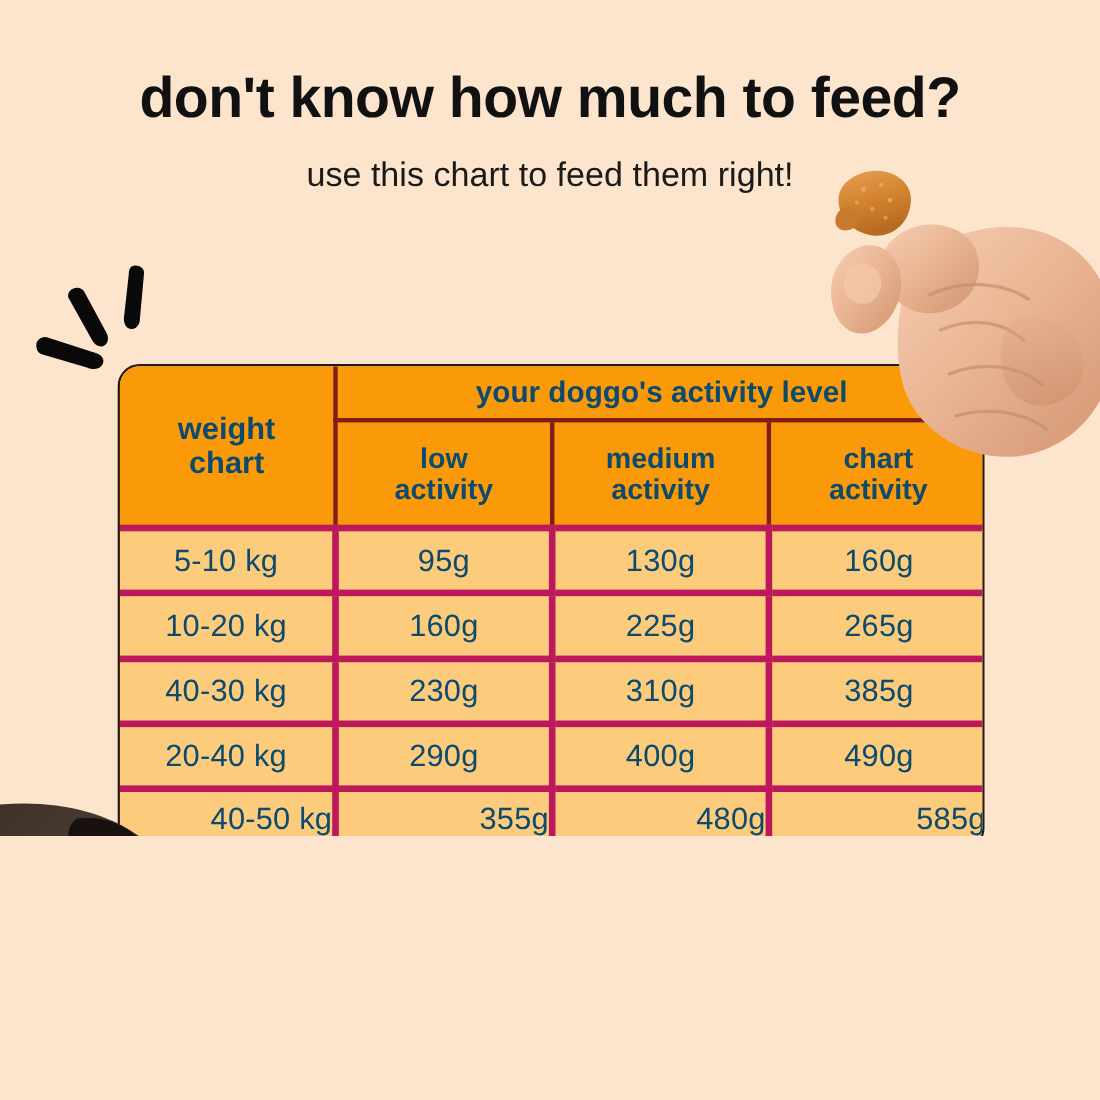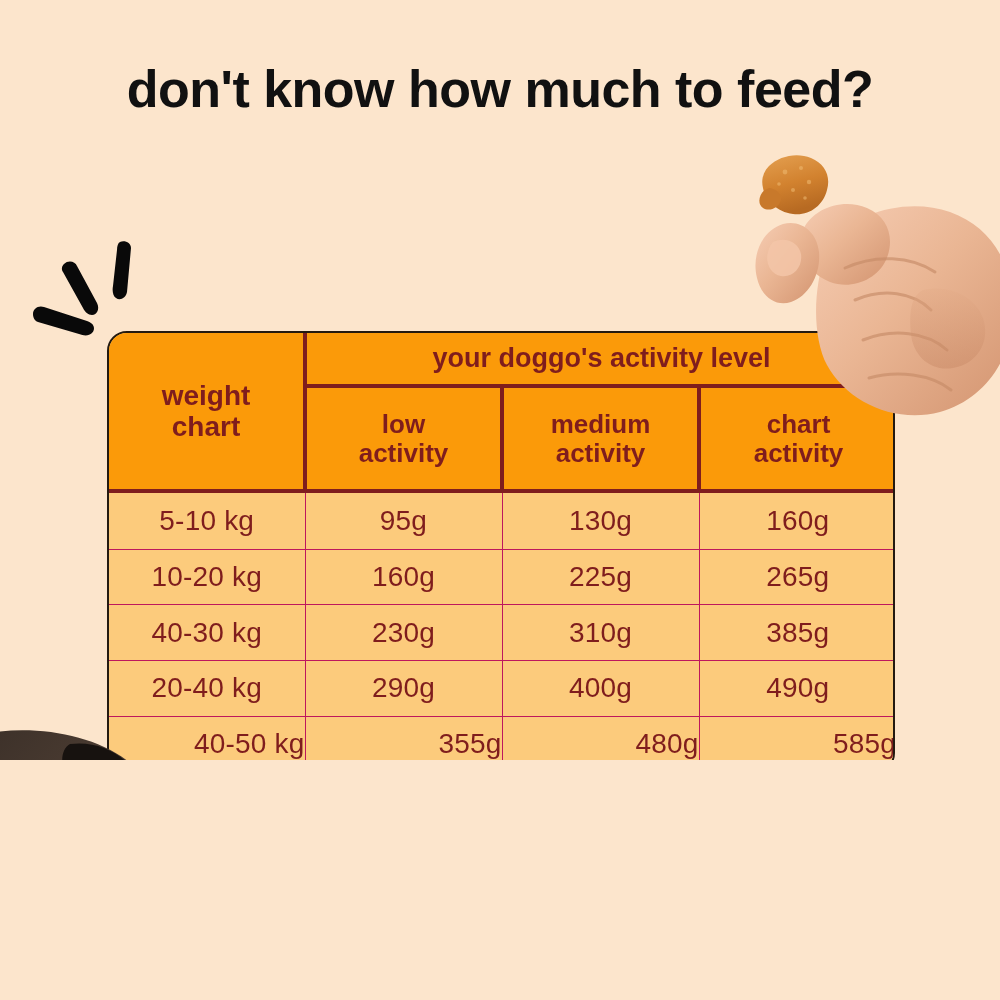--- a/index.html
+++ b/index.html
@@ -91,21 +91,21 @@
     border-collapse: collapse;
     width: 100%;
     height: 100%;
     table-layout: fixed;
   }
   .feed-table td, .feed-table th {
     padding: 0;
     margin: 16px;
     text-align: center;
     vertical-align: middle;
-    color: #7f1d1d;
+    color: #0c4a6e;
     box-sizing: border-box;
   }
 
   
   .hdr {
     background: #fb9a09;
     font-weight: bold;
     border: 4px solid #7f1d1d;
   }
   .hdr-weight {
@@ -118,21 +118,21 @@
     padding-bottom: 2px;
   }
   .hdr-sub {
     font-size: 26px;
     line-height: 1.12;
   }
 
   
   .cell {
     background: #fccb7c;
-    border: 1px solid #be185d;
+    border: 6px solid #be185d;
     font-size: 28px;
     font-weight: 400;
     letter-spacing: 0.2px;
   }
   .cell-weight { }
 
   
   .feed-table tr > *:first-child { border-left: none; }
   .feed-table tr > *:last-child  { border-right: none; }
   .feed-table tr:first-child > * { border-top: none; }
@@ -141,20 +141,21 @@
   
   col.c-weight { width: 196px; }
   col.c-act    { width: 197px; }
 </style>
 </head>
 <body>
 
 <div id="stage">
 
   <div class="headline">don't know how much to feed?</div>
+  <div class="subhead">use this chart to feed them right!</div>
 
   <div class="action-lines">
     <svg width="130" height="120" viewBox="0 0 130 120" xmlns="http://www.w3.org/2000/svg">
       <g fill="#090909">
         <path d="M92 6 C97 4 103 7 103 12 L99 56 C98 62 92 65 88 62 C85 60 84 55 85 50 L89 14 C89 10 90 7 92 6 Z"></path>
         <path d="M36 28 C40 24 47 25 49 30 L69 67 C72 73 69 79 64 79 C60 79 57 76 55 72 L35 36 C33 33 34 30 36 28 Z"></path>
         <path d="M5 78 C5 73 10 69 16 71 L59 85 C66 87 68 93 64 97 C61 100 56 100 51 98 L10 86 C7 85 5 82 5 78 Z"></path>
       </g>
     </svg>
   </div>

